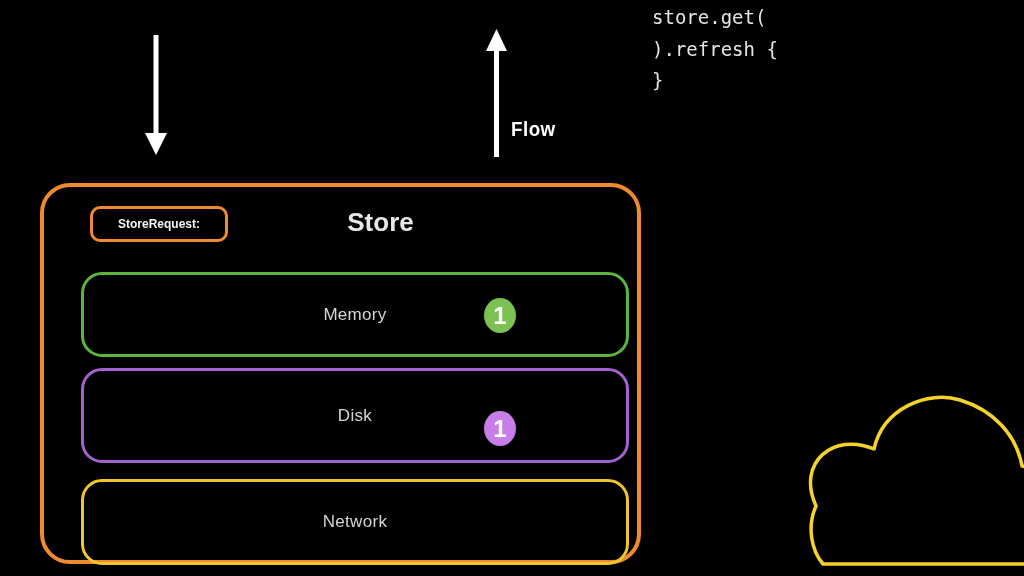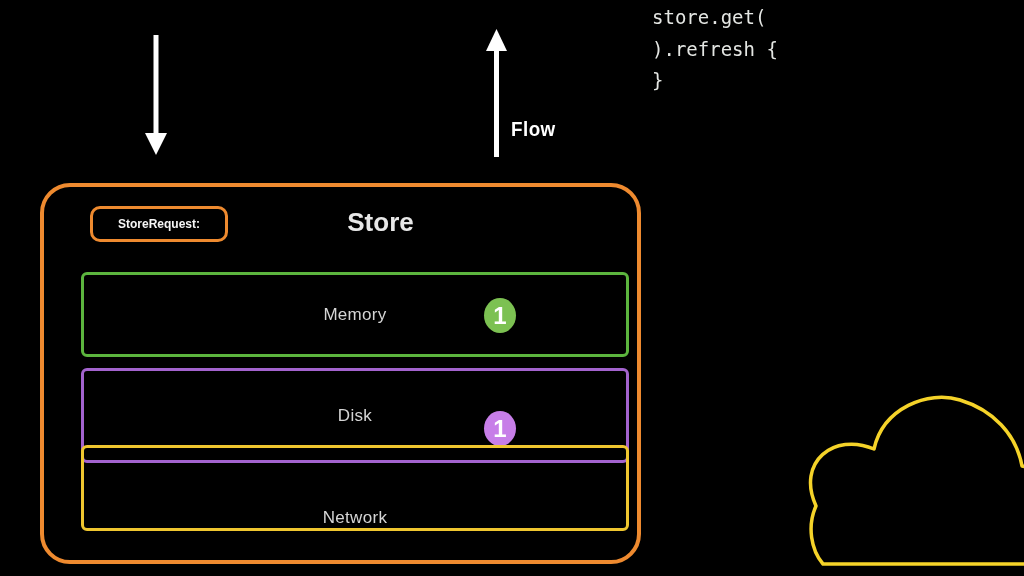--- a/index.html
+++ b/index.html
@@ -85,28 +85,28 @@
     line-height: 20px;
   }
 
   
   .layer {
     position: absolute;
     left: 37px;
     width: 542px;
     border-style: solid;
     border-width: 3px;
-    border-radius: 6px;
+    border-radius: 21px;
     display: flex;
     align-items: center;
     justify-content: center;
   }
   .layer-memory  { top: 85px;  height: 79px; border-color: var(--green, #5CB53E); }
   .layer-disk    { top: 181px; height: 89px; border-color: var(--purple, #A363CE); }
-  .layer-network { top: 258px; height: 80px; border-color: var(--yellow, #EFC62F); align-items: flex-end; }
+  .layer-network { top: 292px; height: 80px; border-color: var(--yellow, #EFC62F); }
   .layer-label {
     color: var(--label-gray, #D5D5D5);
     font-size: 17px;
     letter-spacing: 0.3px;
   }
   .count-badge {
     position: absolute;
     left: 400px;
     width: 32px;
     height: 35px;

